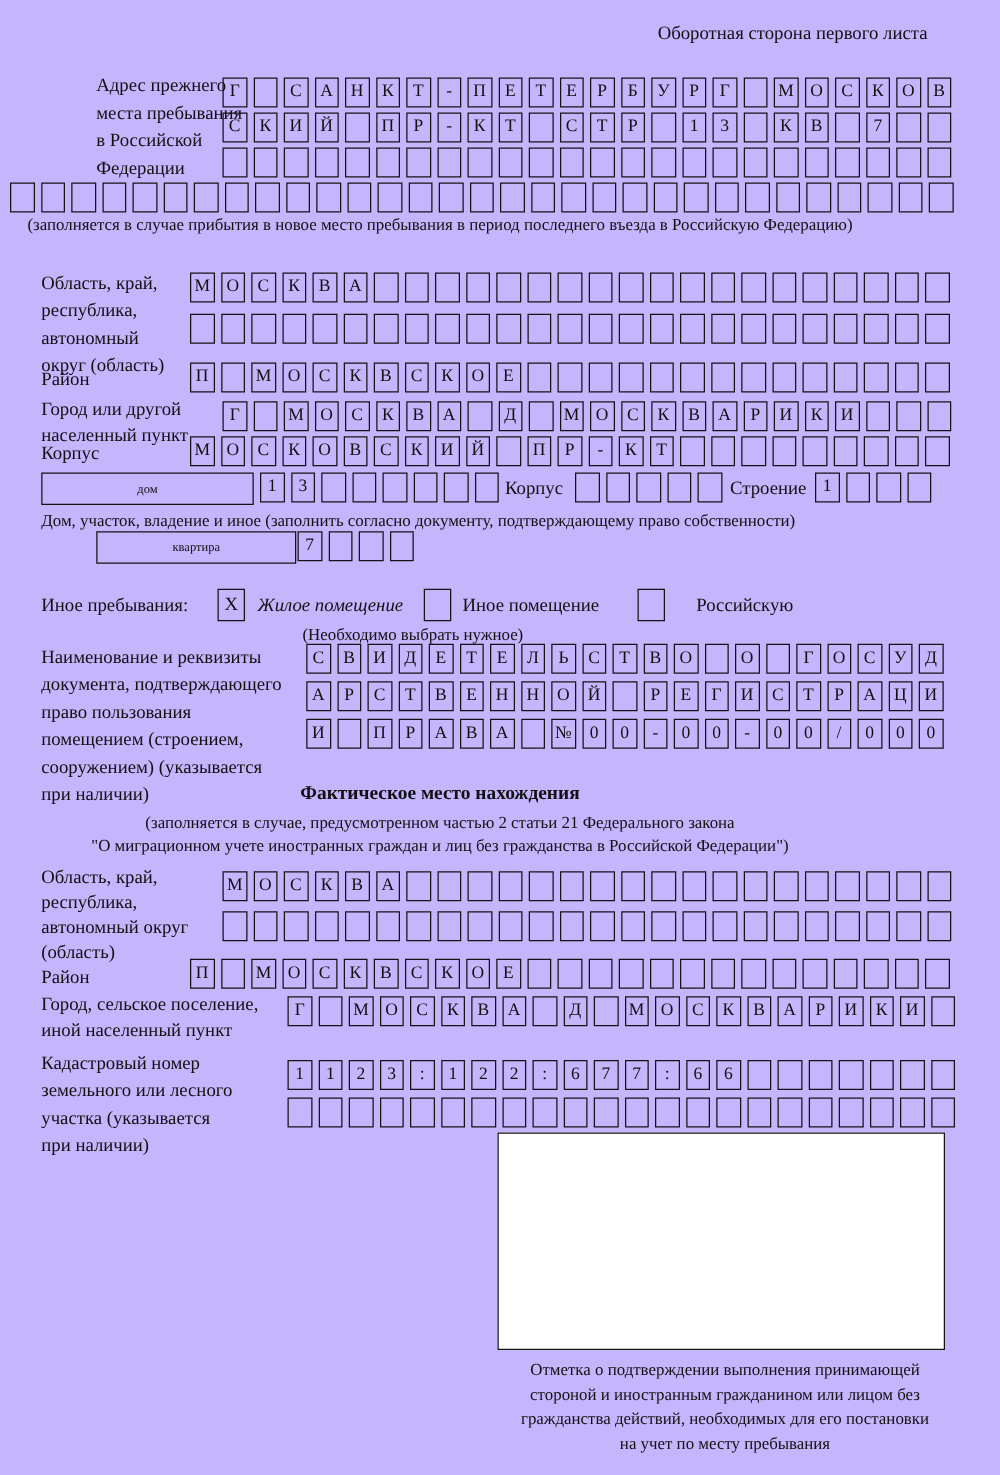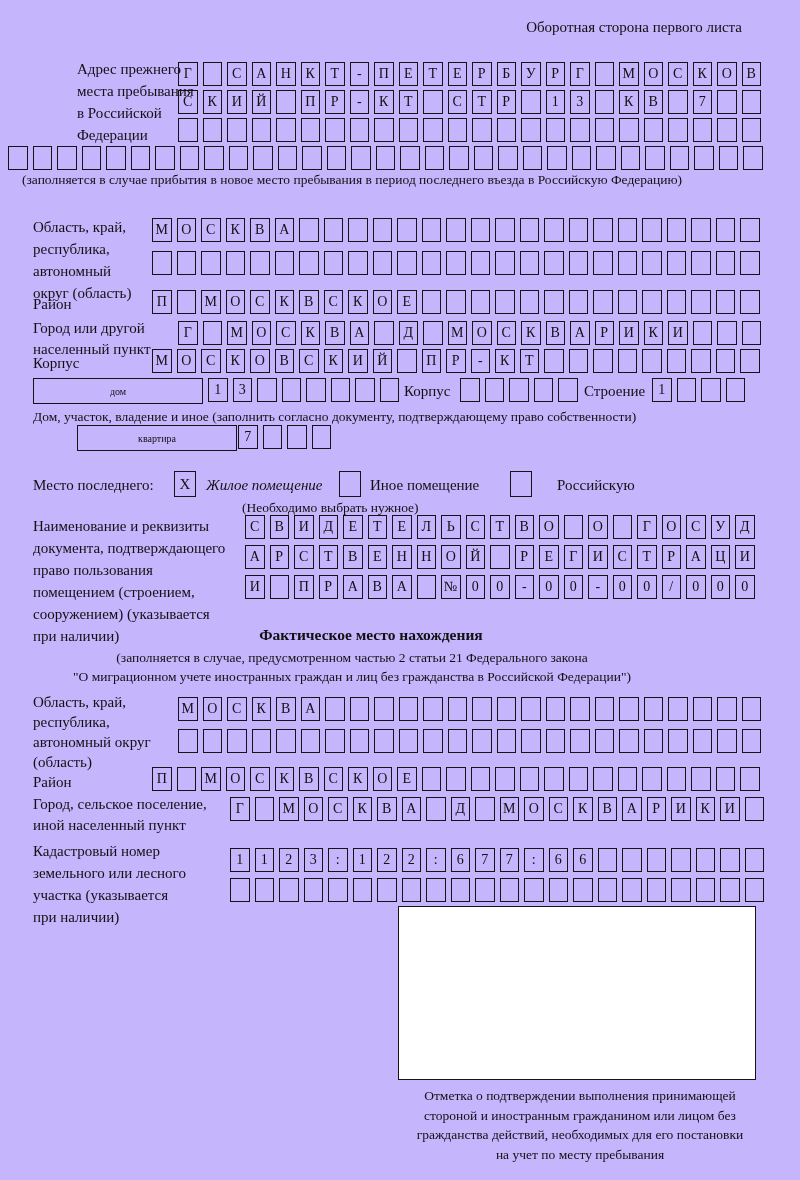--- a/index.html
+++ b/index.html
@@ -313,21 +313,21 @@
   <div class="abs cap" style="left:33px;top:409px;">Дом, участок, владение и иное (заполнить согласно документу, подтверждающему право собственности)</div>
 
   <div class="abs namedbox" style="left:33px;top:425px;width:160px;margin-left:44px;">квартира</div>
   <div class="abs cells" style="left:238px;top:425px;">
       <div class="cell">7</div>
       <div class="cell"></div>
       <div class="cell"></div>
       <div class="cell"></div>
     </div>
 
-  <div class="abs lbl" style="left:33px;top:474px;">Место последнего:</div>
+  <div class="abs lbl" style="left:33px;top:474px;">Иное пребывания:</div>
   <div class="abs checkbox" style="left:174px;top:471px;">X</div>
   <div class="abs lbl" style="left:206px;top:474px;font-style:italic;">Жилое помещение</div>
   <div class="abs checkbox" style="left:339px;top:471px;"></div>
   <div class="abs lbl" style="left:370px;top:474px;">Иное помещение</div>
   <div class="abs checkbox" style="left:510px;top:471px;"></div>
   <div class="abs lbl" style="left:557px;top:474px;">Российскую</div>
   <div class="abs cap" style="left:242px;top:500px;">(Необходимо выбрать нужное)</div>
 
   <div class="abs lbl" style="left:33px;top:515px;width:210px;">Наименование и реквизиты<br>документа, подтверждающего<br>право пользования<br>помещением (строением,<br>сооружением) (указывается<br>при наличии)</div>
   <div class="abs cells" style="left:245px;top:515px;">
@@ -393,21 +393,21 @@
       <div class="cell">0</div>
       <div class="cell">-</div>
       <div class="cell">0</div>
       <div class="cell">0</div>
       <div class="cell">/</div>
       <div class="cell">0</div>
       <div class="cell">0</div>
       <div class="cell">0</div>
     </div>
 
-  <div class="abs center" style="left:0;top:626px;font-size:15.5px;font-weight:bold;padding-left:19px;">Фактическое место нахождения</div>
+  <div class="abs center" style="left:0;top:626px;font-size:15.5px;font-weight:bold;">Фактическое место нахождения</div>
   <div class="abs cap center" style="left:0;top:650px;">(заполняется в случае, предусмотренном частью 2 статьи 21 Федерального закона</div>
   <div class="abs cap center" style="left:0;top:669px;">"О миграционном учете иностранных граждан и лиц без гражданства в Российской Федерации")</div>
 
   <div class="abs lbl" style="left:33px;top:692px;width:140px;line-height:20px;">Область, край,<br>республика,<br>автономный округ<br>(область)</div>
   <div class="abs cells" style="left:178px;top:697px;">
       <div class="cell">М</div>
       <div class="cell">О</div>
       <div class="cell">С</div>
       <div class="cell">К</div>
       <div class="cell">В</div>

